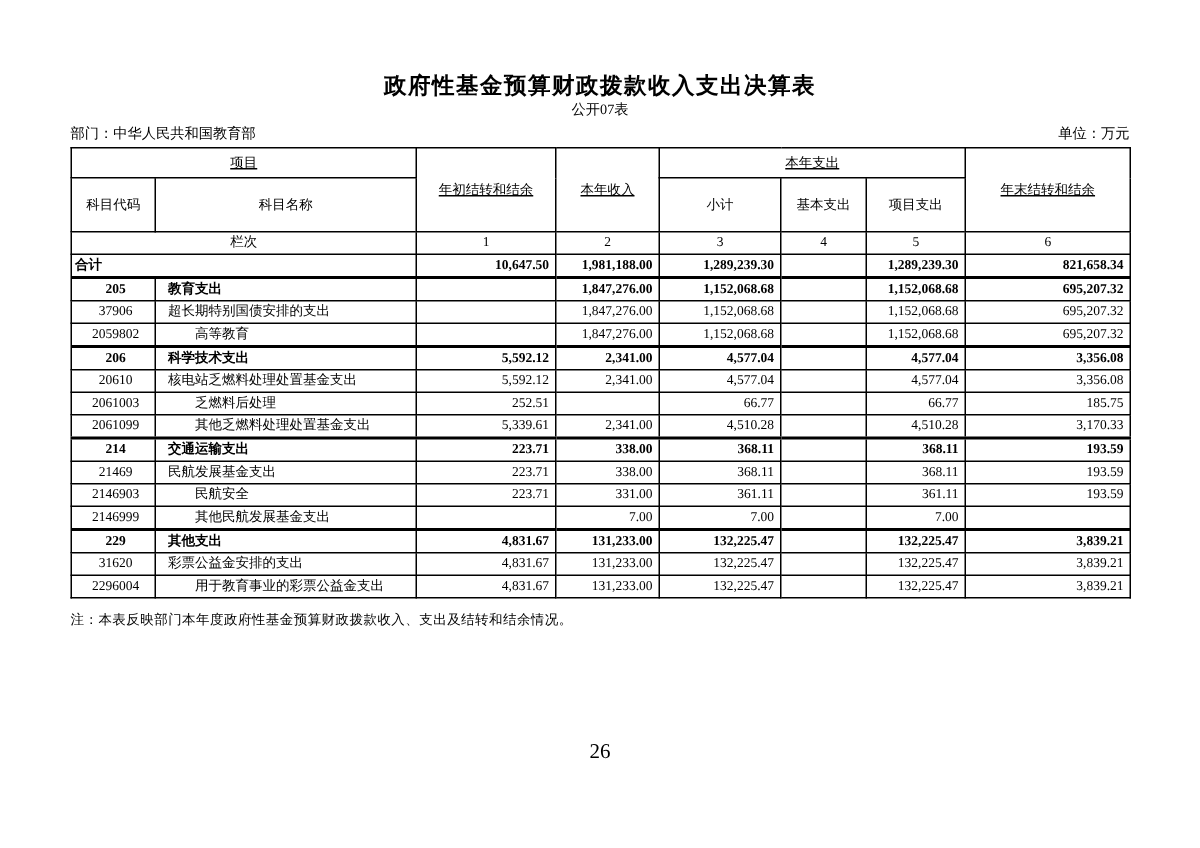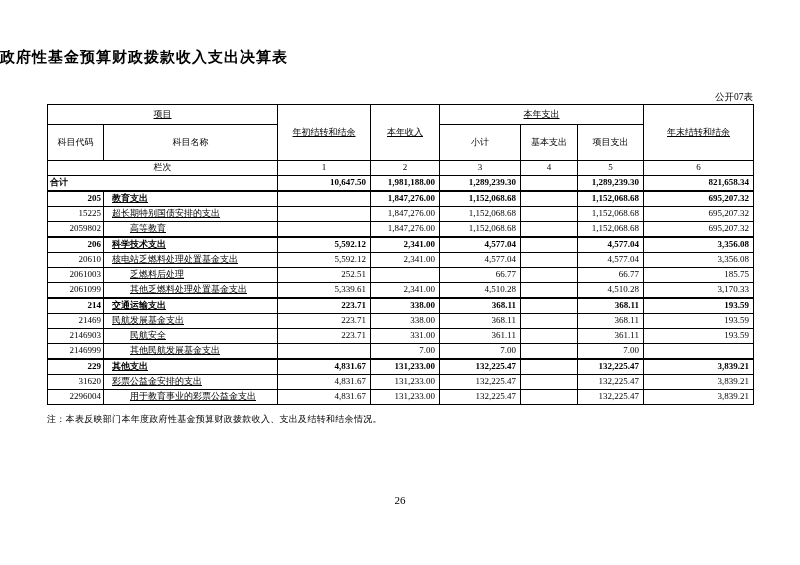--- a/index.html
+++ b/index.html
@@ -7,29 +7,28 @@
     position: relative;
     width: 800px;
     height: 565px;
     background: #fff;
     color: #000;
     font-family: "Liberation Serif", "DejaVu Serif", serif;
     overflow: hidden;
   }
   .title {
     padding-top: 48px;
-    text-align: left;
+    text-align: center;
     font-size: 15px;
     font-weight: bold;
     letter-spacing: 1px;
   }
   .content { margin: 0 47px; }
   .code-line {
-    margin-top: 24px;
-    text-align: right;
+    text-align: center;
     font-size: 9.5px;
   }
   .meta-row {
     display: flex;
     justify-content: space-between;
     font-size: 9.5px;
     margin-top: 3px;
     margin-bottom: 2px;
   }
   table {
@@ -44,48 +43,52 @@
     line-height: 1.1;
     white-space: nowrap;
     overflow: hidden;
     padding: 0 2px;
   }
   thead th { text-align: center; }
   thead tr.h1 th { height: 19px; text-decoration: underline; }
   thead tr.h2 th { height: 35px; }
   thead tr.hx th { height: 14px; }
   tbody td { height: 14px; }
-  .c-code { text-align: right; padding-left: 5px; }
-  .c-name { text-align: left; padding-left: 8px; text-decoration: underline; }
+  .c-code { text-align: center; padding-left: 5px; }
+  .c-name { text-align: left; padding-left: 8px; }
   .c-name.indent { padding-left: 26px; }
   .c-num { text-align: right; padding-right: 4px; }
   .c-center { }
   tr.bold td { font-weight: bold; }
   td.tt, tr.tt td { border-top-width: 2px; }
   .note {
     margin-top: 8px;
     font-size: 9px;
     letter-spacing: 0.3px;
   }
   .page-number {
     position: absolute;
     top: 494px;
     left: 0;
     width: 100%;
     text-align: center;
-    font-size: 11px;
+    font-size: 14px;
   }
 </style>
 </head>
 <body>
 
 <div class="page">
   <div class="title">政府性基金预算财政拨款收入支出决算表</div>
   <div class="content">
     <div class="code-line">公开07表</div>
+    <div class="meta-row">
+      <span>部门：中华人民共和国教育部</span>
+      <span>单位：万元</span>
+    </div>
     <table>
       <colgroup>
         <col style="width:56px">
           <col style="width:174px">
           <col style="width:93px">
           <col style="width:69px">
         <col style="width:81px">
           <col style="width:57px">
           <col style="width:66px">
           <col style="width:110px">
@@ -129,21 +132,21 @@
             <td class="c-code tt">205</td>
             <td class="c-name tt">教育支出</td>
             <td class="c-num tt"></td>
             <td class="c-num tt">1,847,276.00</td>
             <td class="c-num tt">1,152,068.68</td>
             <td class="c-num tt"></td>
             <td class="c-num tt">1,152,068.68</td>
             <td class="c-num tt">695,207.32</td>
           </tr>
           <tr>
-            <td class="c-code">15225</td>
+            <td class="c-code">37906</td>
             <td class="c-name">超长期特别国债安排的支出</td>
             <td class="c-num"></td>
             <td class="c-num">1,847,276.00</td>
             <td class="c-num">1,152,068.68</td>
             <td class="c-num"></td>
             <td class="c-num">1,152,068.68</td>
             <td class="c-num">695,207.32</td>
           </tr>
           <tr>
             <td class="c-code">2059802</td>

